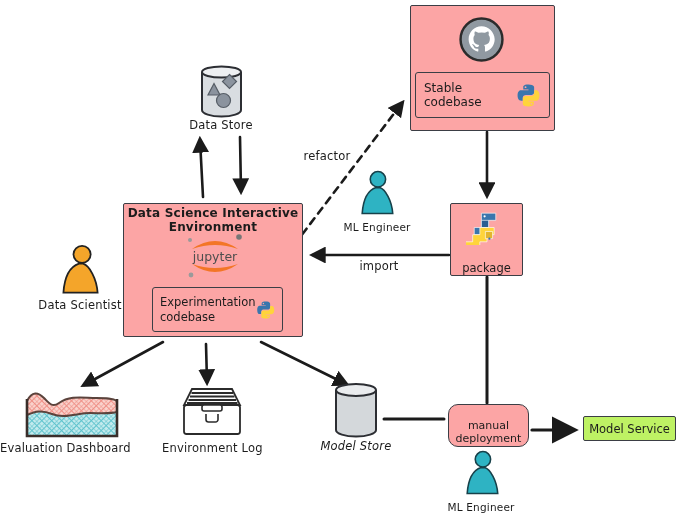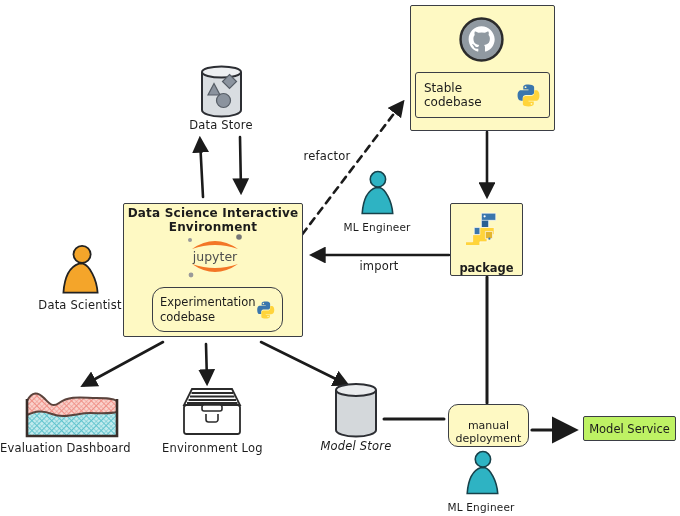--- a/index.html
+++ b/index.html
@@ -6,48 +6,48 @@
   #canvas{
     position:relative;width:680px;height:516px;background:#ffffff;overflow:hidden;
     font-family:"DejaVu Sans",sans-serif;color:#1c1c1c;
   }
   .abs{position:absolute;}
   .lbl{
     position:absolute;font-size:11.5px;letter-spacing:.2px;color:#1c1c1c;
     text-align:center;white-space:nowrap;line-height:1.15;
   }
   .box{
-    position:absolute;background:#fef9c3;border:1.6px solid #3b3e45;border-radius:2px;
+    position:absolute;background:#fca5a5;border:1.6px solid #3b3e45;border-radius:2px;
     box-sizing:border-box;
   }
   
   #data-store-icon{left:199px;top:64px;}
   #data-store-label{left:171px;top:119px;width:100px;}
   
   #ds-env-box{left:123px;top:203px;width:180px;height:134px;}
   #ds-env-title{left:123px;top:207px;width:180px;font-size:12px;font-weight:bold;}
   #jupyter-logo{left:178px;top:230px;}
-  #exp-box{left:152px;top:287px;width:131px;height:45px;border-radius:12px;display:flex;align-items:center;justify-content:space-between;padding:0 7px;}
+  #exp-box{left:152px;top:287px;width:131px;height:45px;border-radius:3px;display:flex;align-items:center;justify-content:space-between;padding:0 7px;}
   #exp-label{font-size:11.5px;line-height:1.25;text-align:left;}
   
   #data-scientist-icon{left:54px;top:244px;}
   #data-scientist-label{left:30px;top:299px;width:100px;}
   
   #stable-box{left:410px;top:5px;width:145px;height:126px;}
   #github-icon{left:458px;top:16px;}
   #stable-inner{left:415px;top:72px;width:135px;height:46px;border-radius:3px;display:flex;align-items:center;justify-content:space-between;padding:0 8px;}
   #stable-label{font-size:12px;}
   
   #ml-eng-top-icon{left:356px;top:170px;}
   #ml-eng-top-label{left:327px;top:221px;width:100px;font-size:10.5px;}
   #ml-eng-bottom-icon{left:461px;top:450px;}
   #ml-eng-bottom-label{left:431px;top:501px;width:100px;font-size:10.5px;}
   
   #package-box{left:450px;top:203px;width:73px;height:73px;display:flex;flex-direction:column;align-items:center;justify-content:flex-start;padding-top:6px;}
-  #package-label{font-size:11.5px;margin-top:16px;font-weight:bold;}
+  #package-label{font-size:11.5px;margin-top:16px;}
   
   #refactor-label{left:292px;top:150px;width:70px;}
   #import-label{left:344px;top:260px;width:70px;text-align:center;}
   
   #eval-icon{left:22px;top:386px;}
   #eval-label{left:0px;top:442px;width:124px;}
   #explog-icon{left:176px;top:386px;}
   #explog-label{left:162px;top:442px;width:100px;}
   #model-store-icon{left:333px;top:381px;}
   #model-store-label{left:306px;top:440px;width:100px;font-style:italic;}

